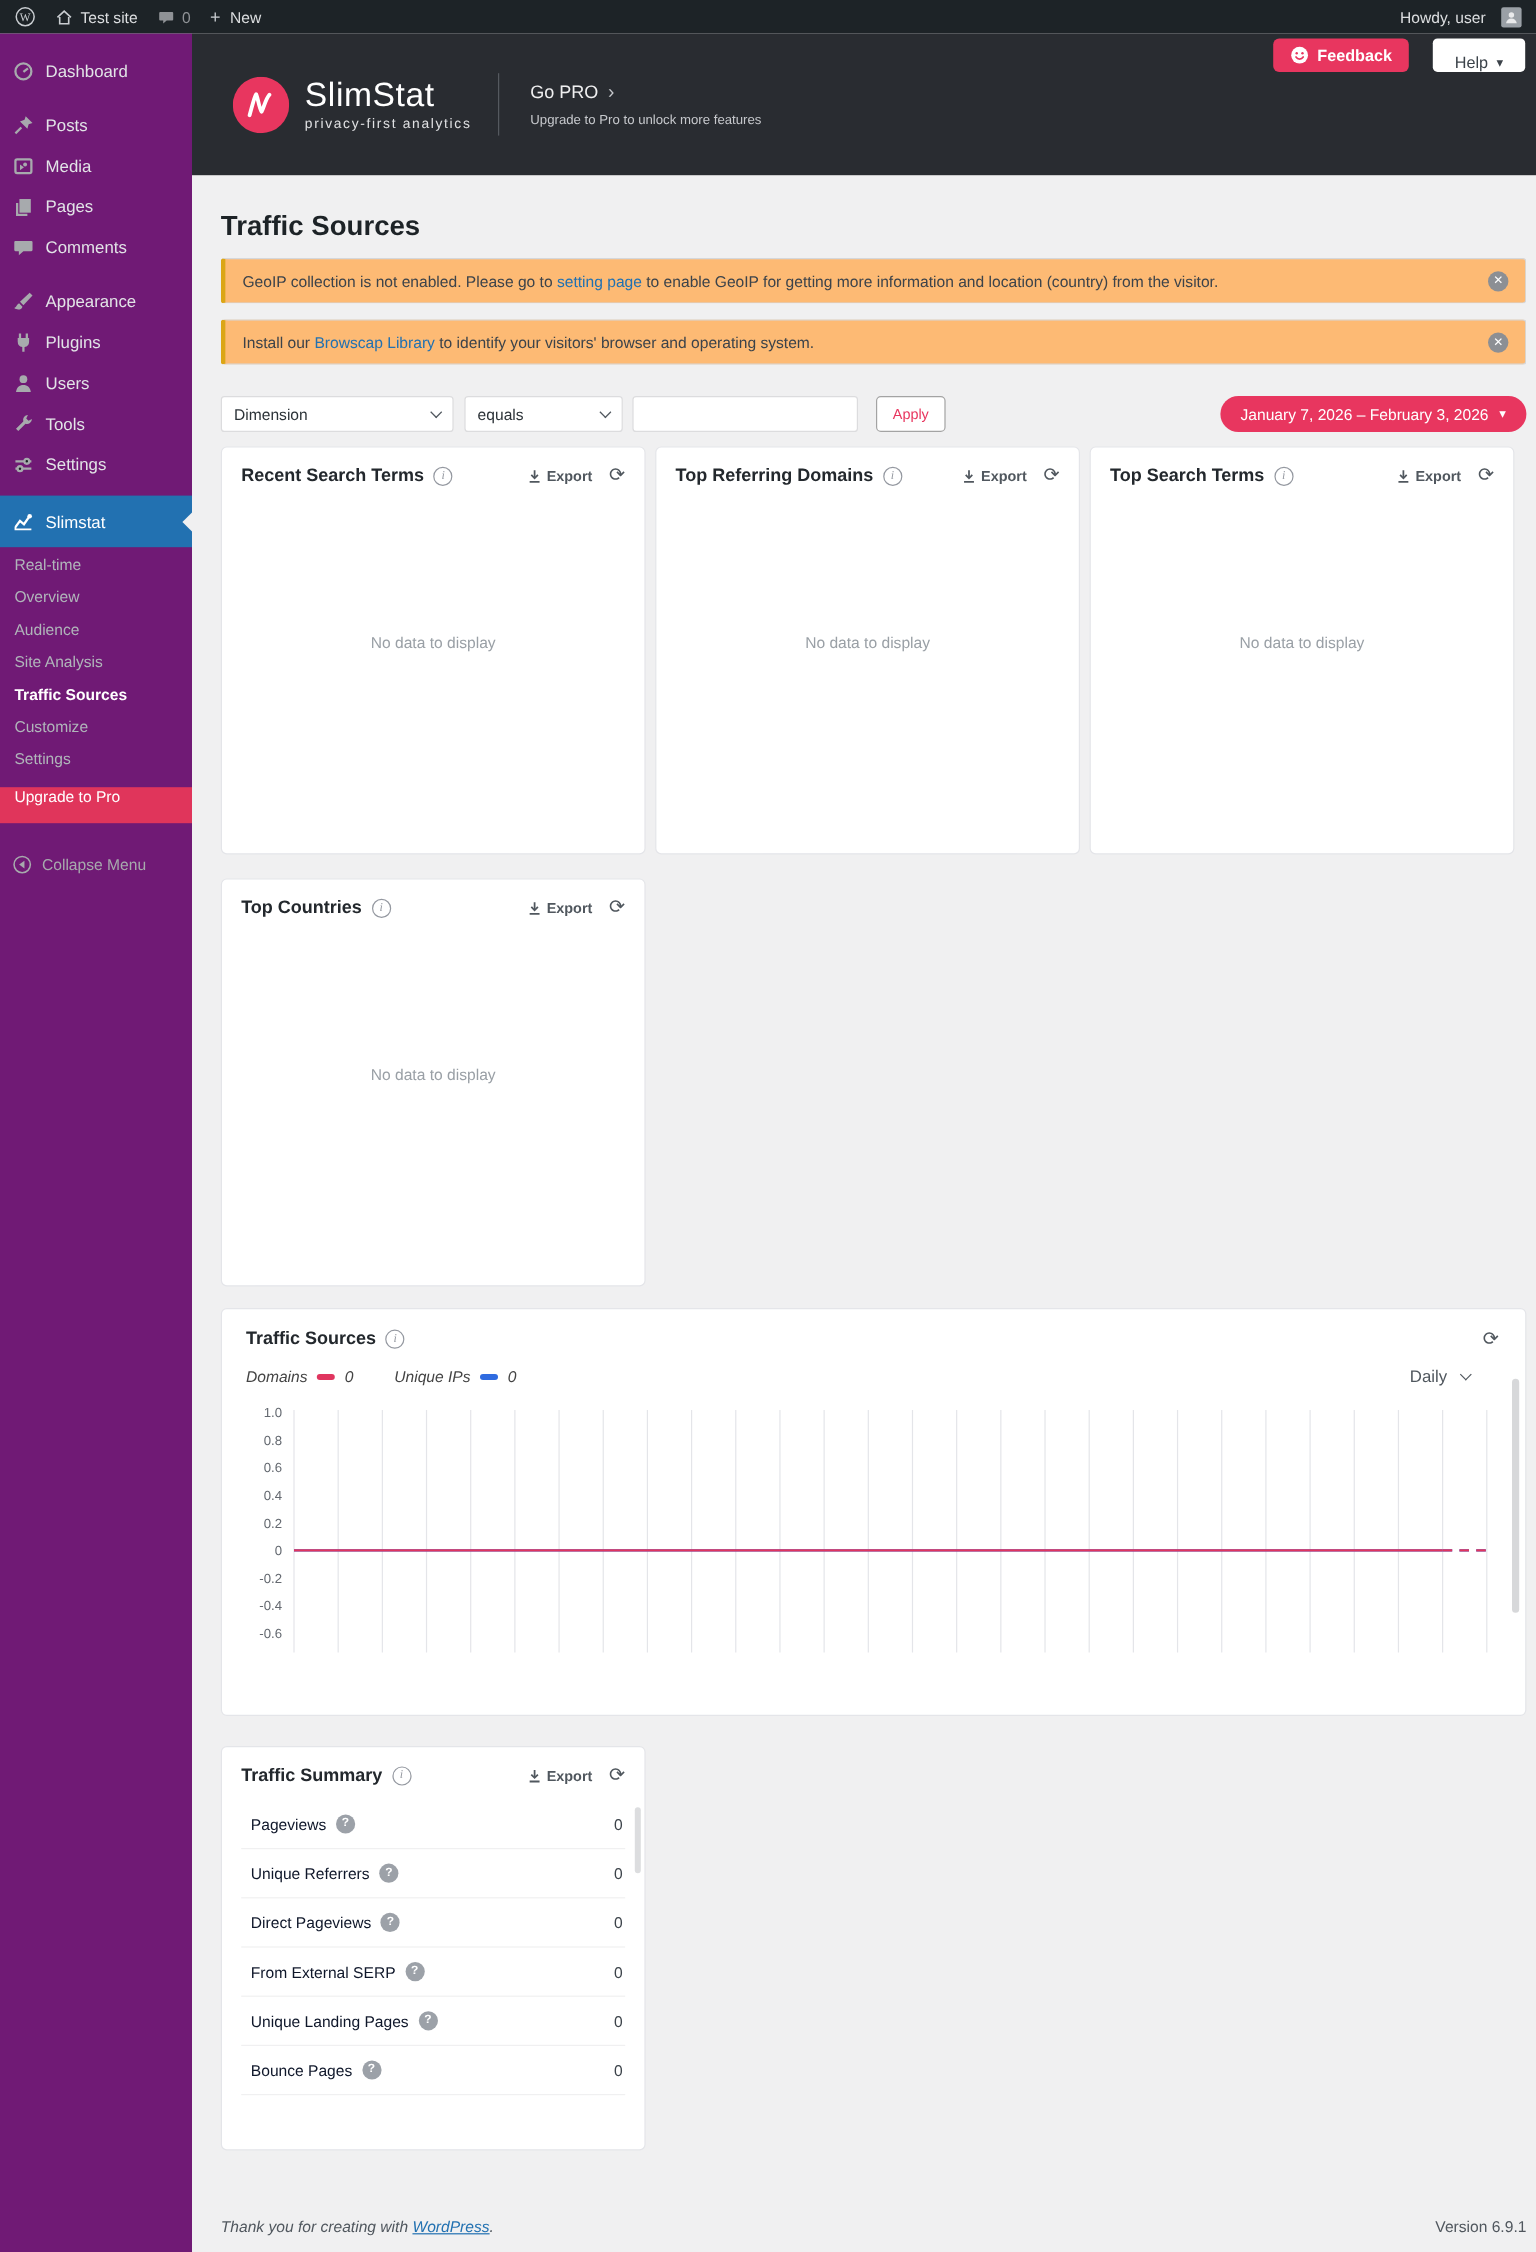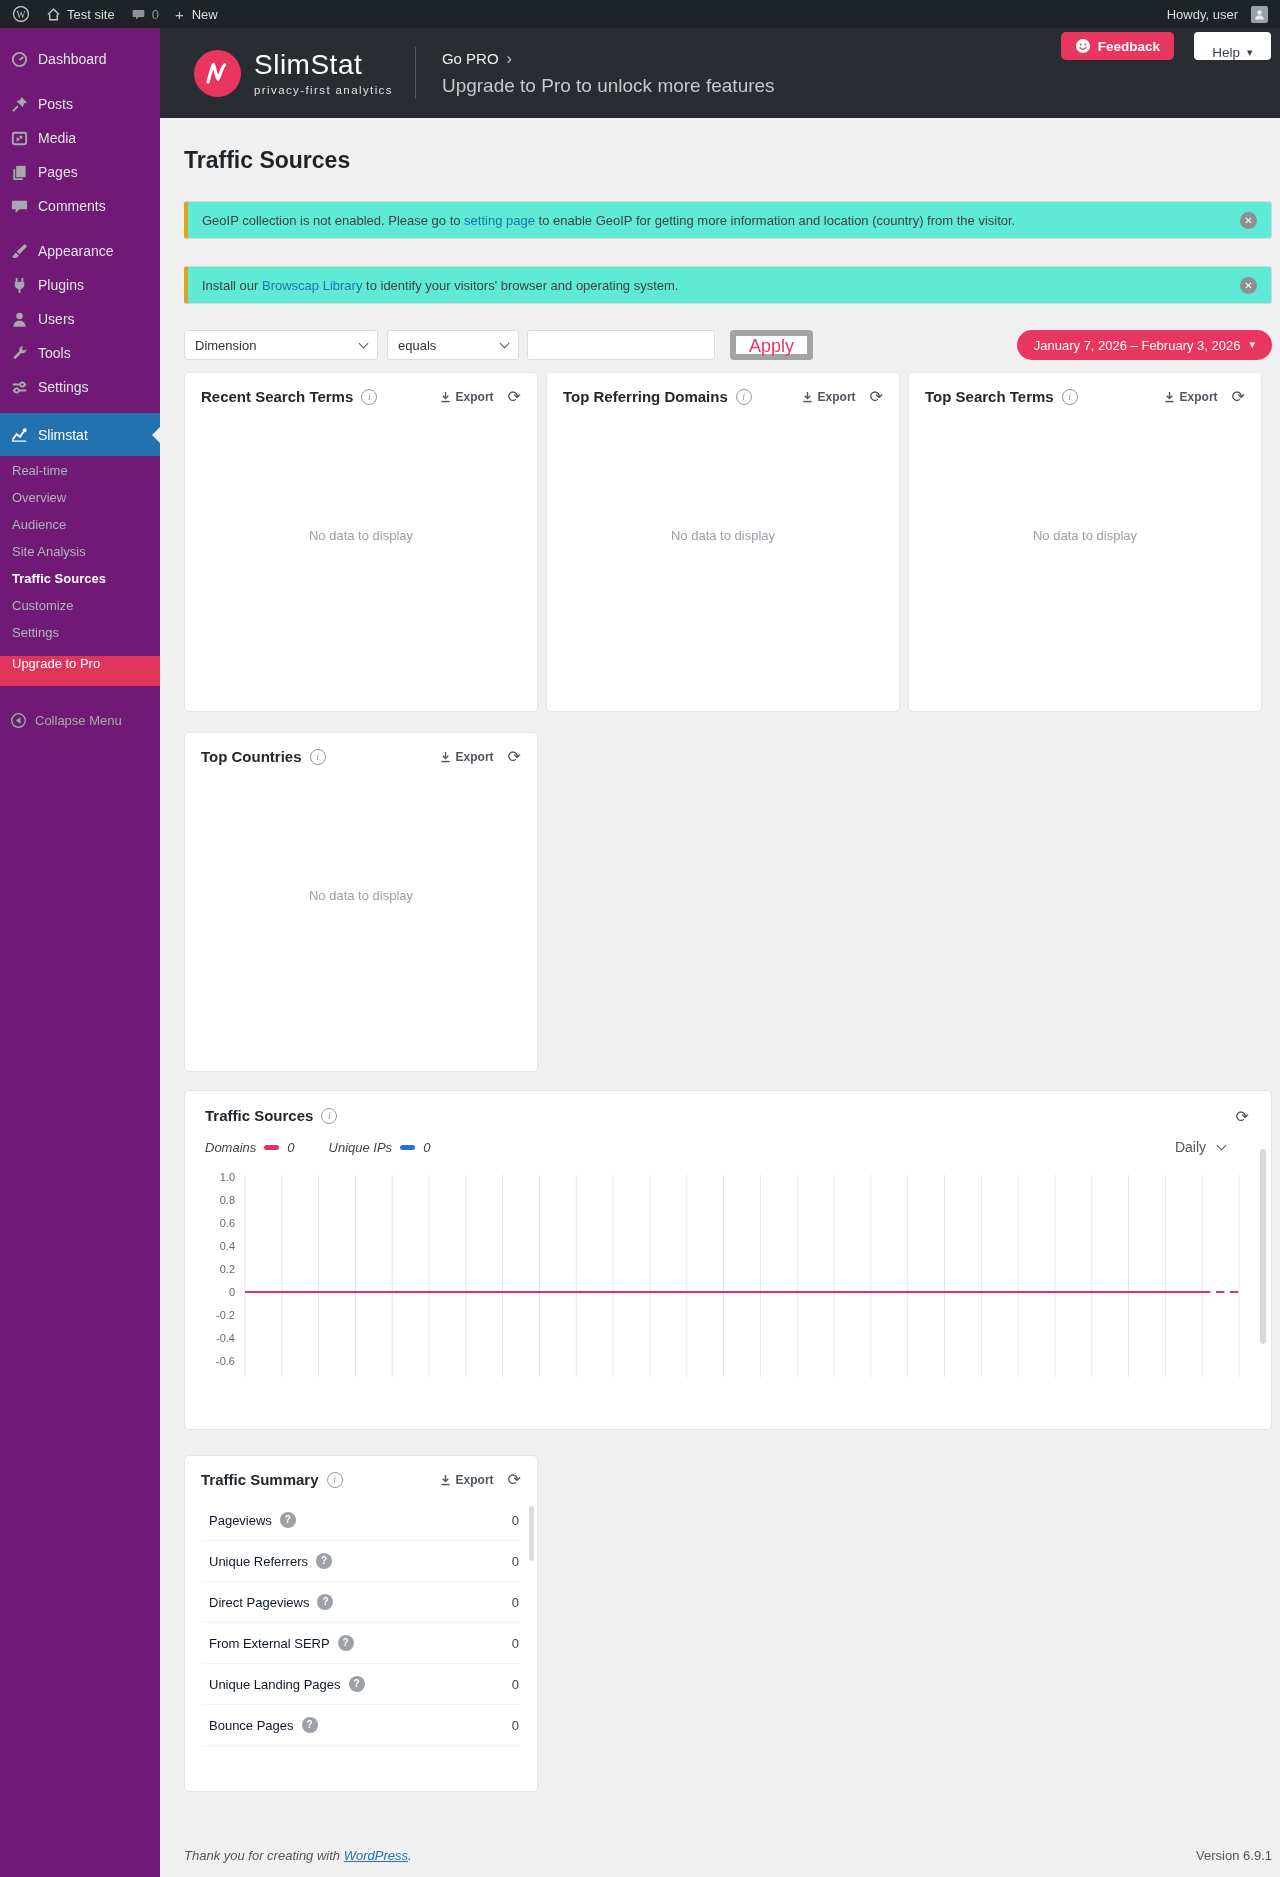--- a/index.html
+++ b/index.html
@@ -34,42 +34,42 @@
 .collapse-btn{margin-top:16px;height:28px;display:flex;align-items:center;gap:8px;padding-left:10px;color:#a7aaad;font-size:13px;cursor:pointer}
 
 
 .ss-header{height:120px;background:#292c31;position:relative;display:flex;align-items:center;padding-left:34px}
 .brand{display:flex;align-items:center;gap:13px}
 .brand-name{color:#fff;font-size:28px;font-weight:500;letter-spacing:.5px;line-height:1}
 .brand-tag{color:#e0e1e3;font-size:11.5px;letter-spacing:1.4px;margin-top:5px}
 .hdr-divider{width:1px;height:52px;background:#55595f;margin:0 26px 0 22px}
 .gopro-title{color:#f0f0f1;font-size:15px;display:flex;align-items:center;gap:8px;cursor:pointer}
 .gopro-chev{color:#c6c8cc;font-size:16px}
-.gopro-sub{color:#c6c8cc;font-size:19px;margin-top:7px}
+.gopro-sub{color:#c6c8cc;font-size:11px;margin-top:7px}
 .feedback-btn{position:absolute;top:4px;right:115px;height:28px;background:#e8365f;border-radius:5px;color:#fff;font-size:13.5px;font-weight:bold;display:flex;align-items:center;gap:7px;padding:0 14px;cursor:pointer;border:none}
 .help-btn{position:absolute;top:4px;right:18px;height:28px;width:77px;background:#fff;border-radius:4px;color:#3c434a;font-size:13.5px;display:flex;align-items:flex-end;justify-content:center;gap:7px;cursor:pointer;border:none}
 .caret::after{content:'▾';font-size:11px;position:relative;top:-1px}
 
 
 .content{padding:0 17px 0 24px;flex:1;display:flex;flex-direction:column}
 .page-title{font-size:23px;font-weight:bold;color:#1d2327;margin-top:29px}
-.notice{margin-top:27px;background:#5eead4;border:1px solid #d5d7da;border-left:4px solid #dba617;border-radius:3px;height:38px;display:flex;align-items:center;padding:0 14px;font-size:13px;color:#3c434a}
+.notice{margin-top:13px;background:#fdba74;border:1px solid #d5d7da;border-left:4px solid #dba617;border-radius:3px;height:38px;display:flex;align-items:center;padding:0 14px;font-size:13px;color:#3c434a}
 .notice a{color:#2271b1;text-decoration:none;cursor:pointer}
 .notice .spacer{flex:1}
 .notice-close{width:17px;height:17px;border-radius:50%;background:#8c8f94;color:#fff;font-size:10px;line-height:17px;text-align:center;cursor:pointer;flex:0 0 17px}
 .notice-close::before{content:'✕'}
 
 
 .filter-bar{margin-top:26px;display:flex;align-items:center;height:30px}
 .sel{height:30px;background:#fff;border:1px solid #dcdcde;border-radius:3px;display:flex;align-items:center;justify-content:space-between;padding:0 10px;color:#2c3338;cursor:pointer}
 .sel .chev{width:7px;height:7px;border-right:1.5px solid #50575e;border-bottom:1.5px solid #50575e;transform:rotate(45deg);margin-top:-4px}
 .sel-dimension{width:194px;margin-right:9px}
 .sel-operator{width:132px;margin-right:8px}
 .filter-input{width:188px;height:30px;border:1px solid #dcdcde;border-radius:3px;background:#fff;margin-right:15px;padding:0 8px;font-size:13px}
-.apply-btn{height:30px;background:#fff;border:6px solid #a3a3a3;color:#e8365f;border-radius:4px;padding:0 13px;font-size:18px;cursor:pointer}
+.apply-btn{height:30px;background:#fff;border:1px solid #a3a3a3;color:#e8365f;border-radius:4px;padding:0 13px;font-size:12px;cursor:pointer}
 .date-pill{margin-left:auto;height:30px;background:#e8365f;border-radius:15px;color:#fff;font-size:13px;display:flex;align-items:center;gap:9px;padding:0 17px;cursor:pointer;border:none}
 
 
 .cards-row{margin-top:12px;display:flex;gap:8px}
 .card{background:#fff;border:1px solid #e4e5e9;border-radius:5px;width:354px;height:340px;padding:15px 16px;display:flex;flex-direction:column;position:relative}
 .card-head{display:flex;align-items:center}
 .card-title{font-size:15px;font-weight:bold;color:#23282d}
 .info-ico{width:16px;height:16px;border:1px solid #9498a0;border-radius:50%;color:#9498a0;font-size:10px;font-style:italic;line-height:14px;text-align:center;margin-left:8px;cursor:pointer;font-family:"Liberation Serif",serif}
 .info-ico::before{content:'i'}
 .head-tools{margin-left:auto;display:flex;align-items:center;gap:14px}

